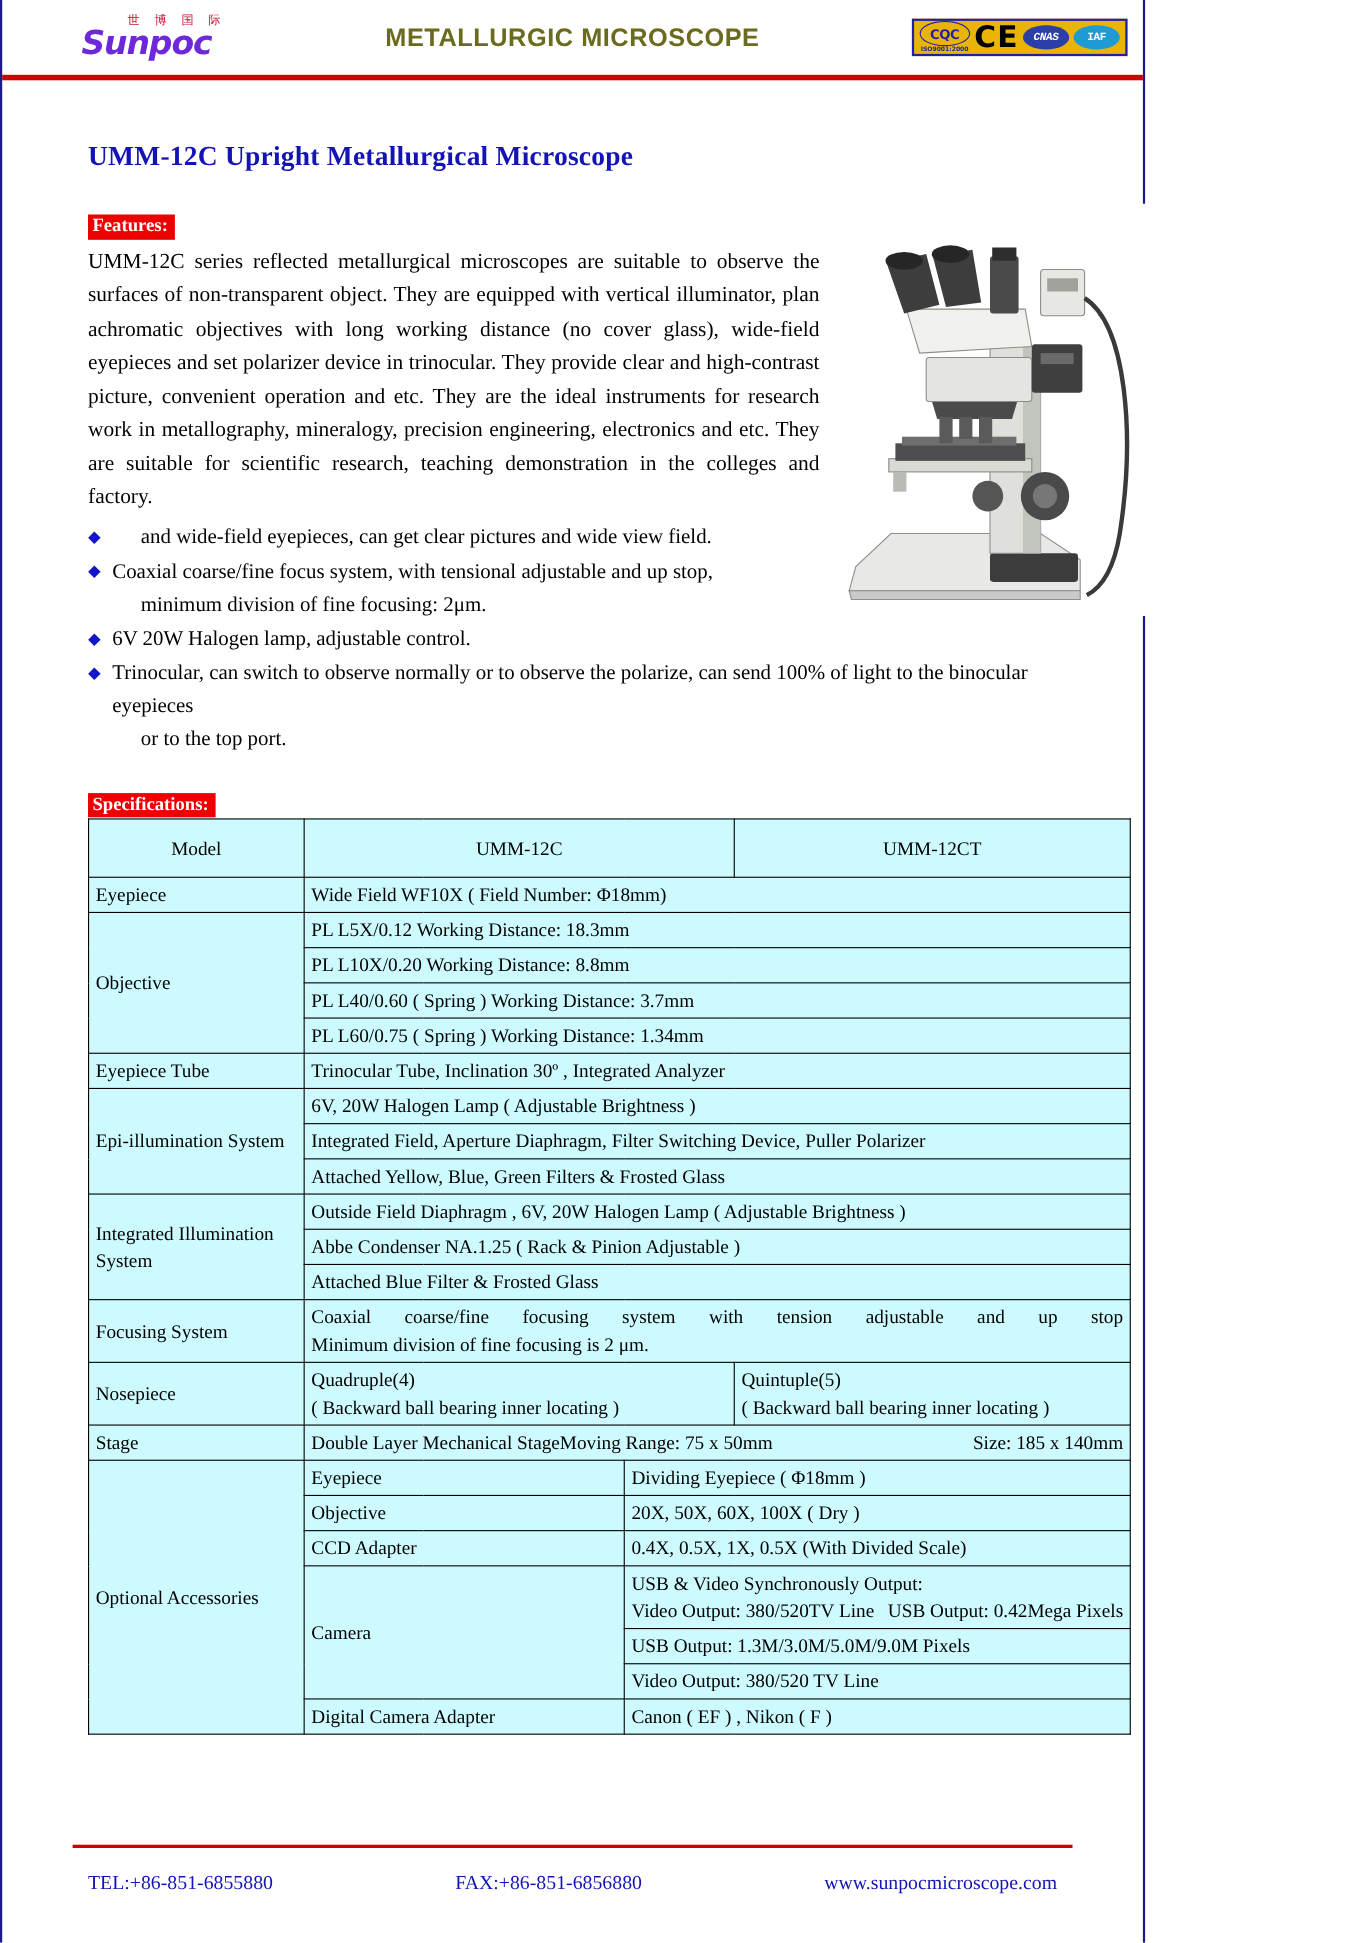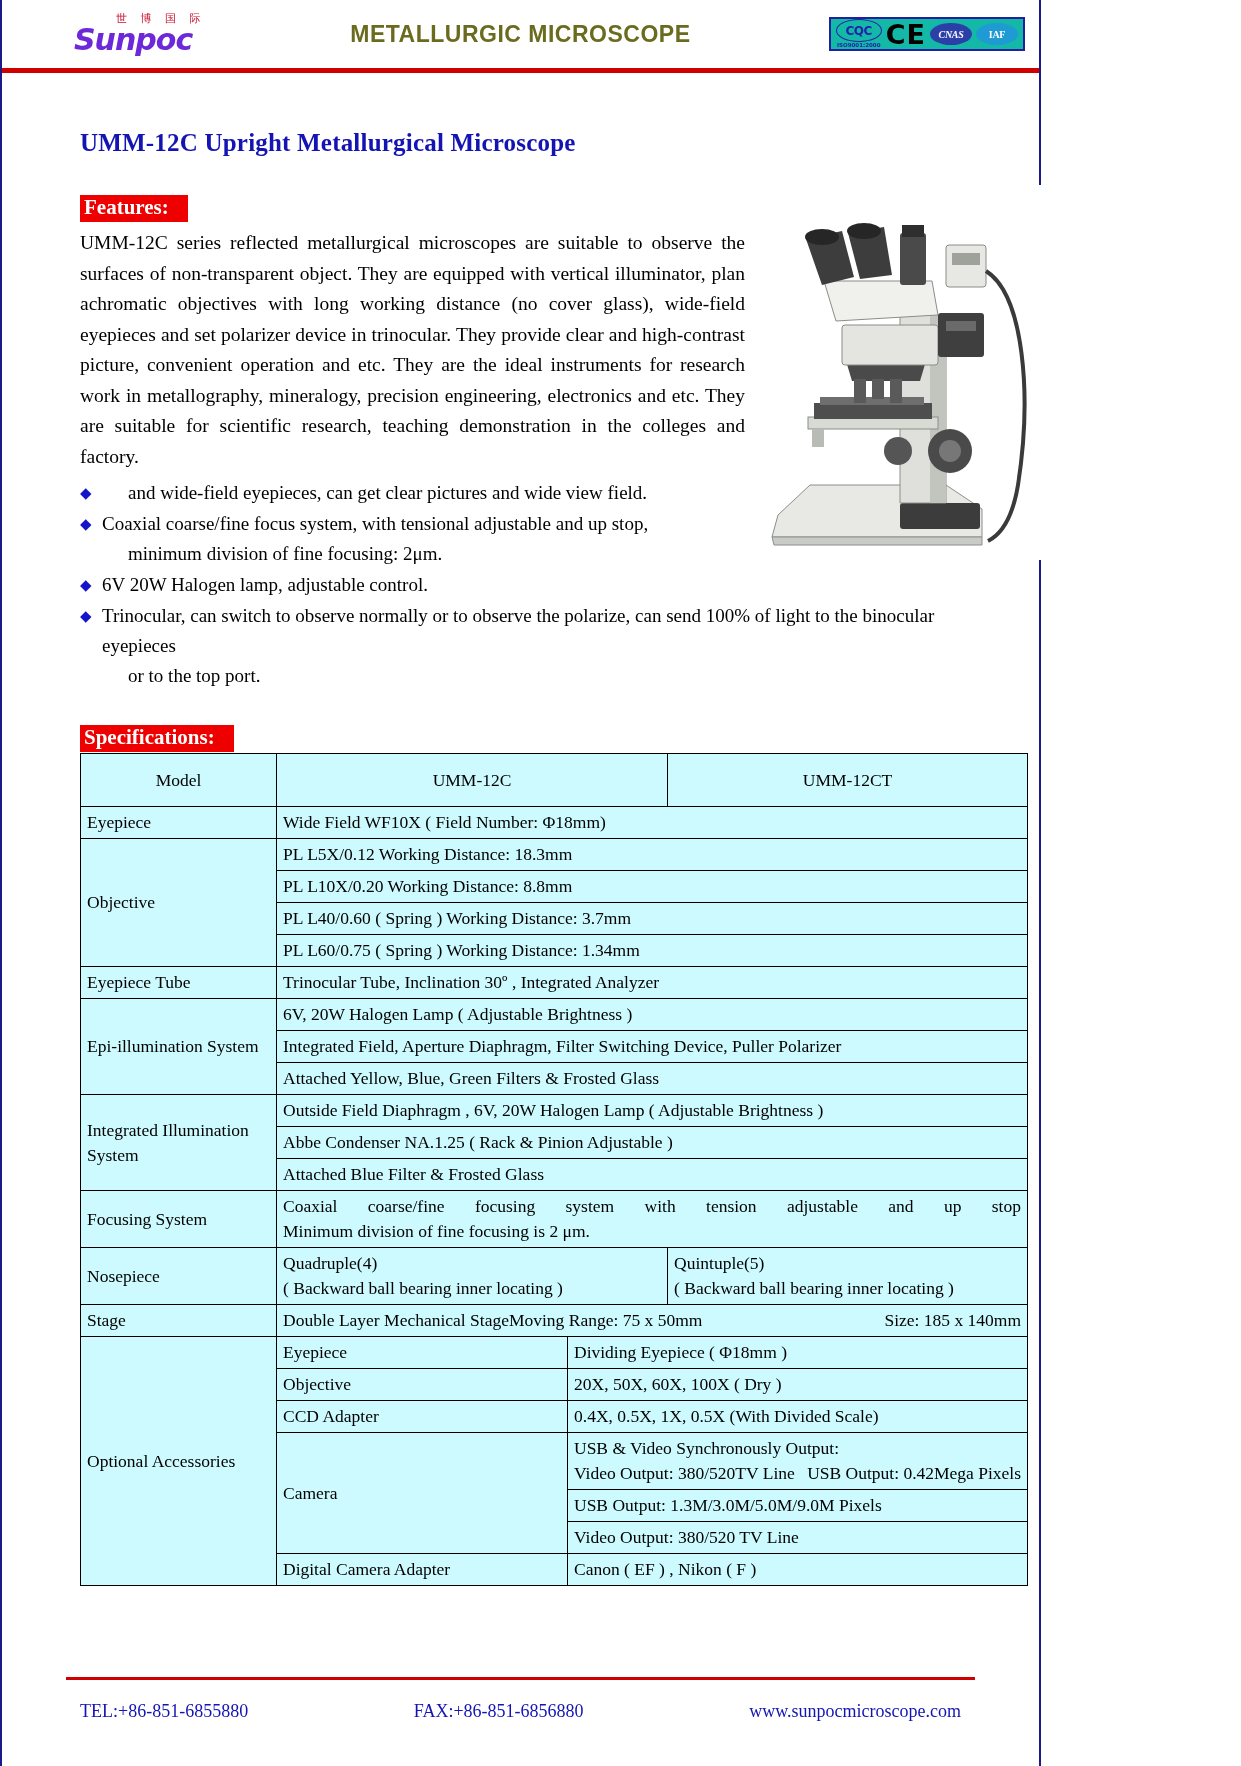--- a/index.html
+++ b/index.html
@@ -66,21 +66,21 @@
     text-align: center;
     font-family: "Liberation Sans", sans-serif;
     font-weight: bold;
     font-size: 23px;
     letter-spacing: 0.5px;
     color: #6b6b1f;
   }
   .certs {
     flex: 0 0 auto;
     border: 2px solid #2020a0;
-    background: #14b8a6;
+    background: #eab308;
     display: flex;
     align-items: center;
     gap: 4px;
     padding: 3px 5px;
     height: 34px;
     box-sizing: border-box;
   }
   .cert {
     display: flex;
     align-items: center;
@@ -119,21 +119,21 @@
     color: #000000;
     letter-spacing: 1px;
     line-height: 1;
   }
   .badge-oval {
     width: 42px; height: 22px;
     border-radius: 50%;
     display: flex;
     align-items: center;
     justify-content: center;
-    font-family: Liberation Serif, serif;
+    font-family: Liberation Mono, monospace;
     font-weight: bold;
     font-style: italic;
     font-size: 10px;
     color: #ffffff;
     letter-spacing: -0.3px;
   }
   .cnas { background: #2c3fa8; }
   .iaf  { background: #1f9bd4; font-style: normal; }
 
   .red-rule {
@@ -152,22 +152,22 @@
     font-weight: bold;
     font-size: 25px;
     margin-top: 56px;
     letter-spacing: 0.2px;
   }
   .tag {
     display: inline-block;
     background: #ee0000;
     color: #ffffff;
     font-weight: bold;
-    font-size: 21px;
-    padding: 1px 19px 3px 4px;
+    font-size: 17px;
+    padding: 1px 6px 3px 4px;
     line-height: 1.1;
   }
   .features-tag { margin-top: 38px; }
 
   .body-copy {
     text-align: justify;
     font-size: 19.5px;
     line-height: 30.5px;
     margin-top: 6px;
     width: 665px;

